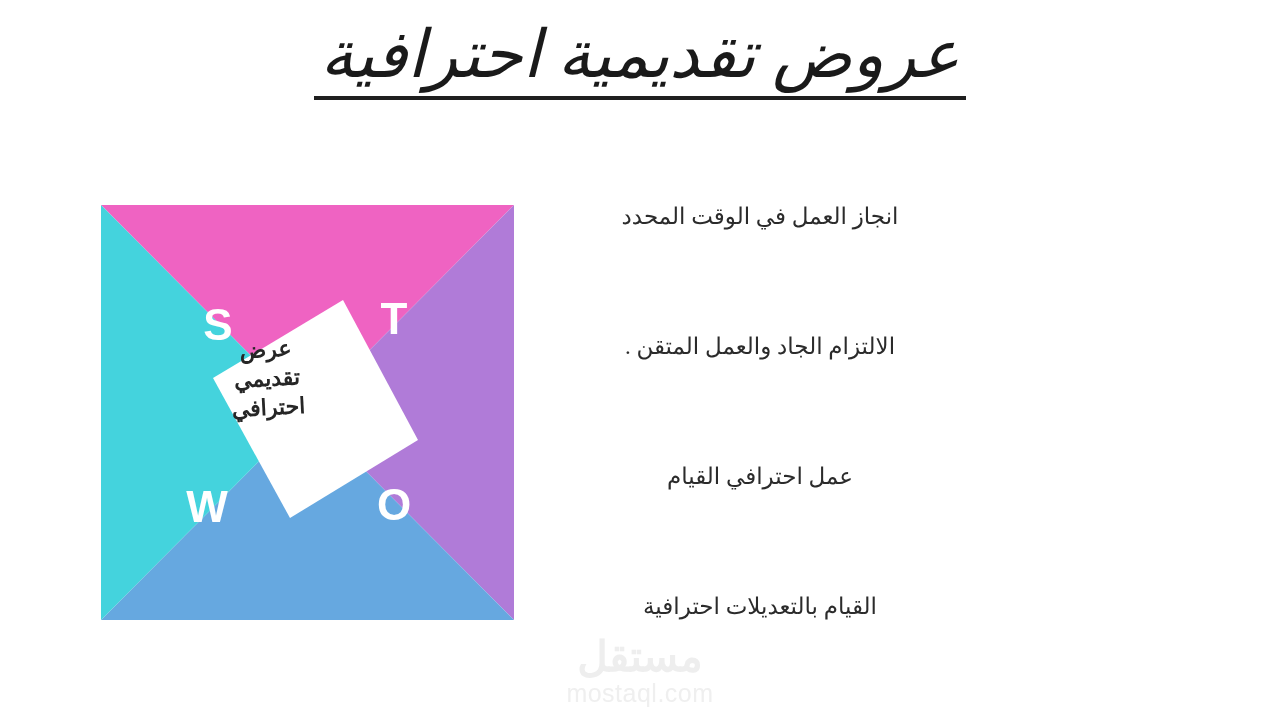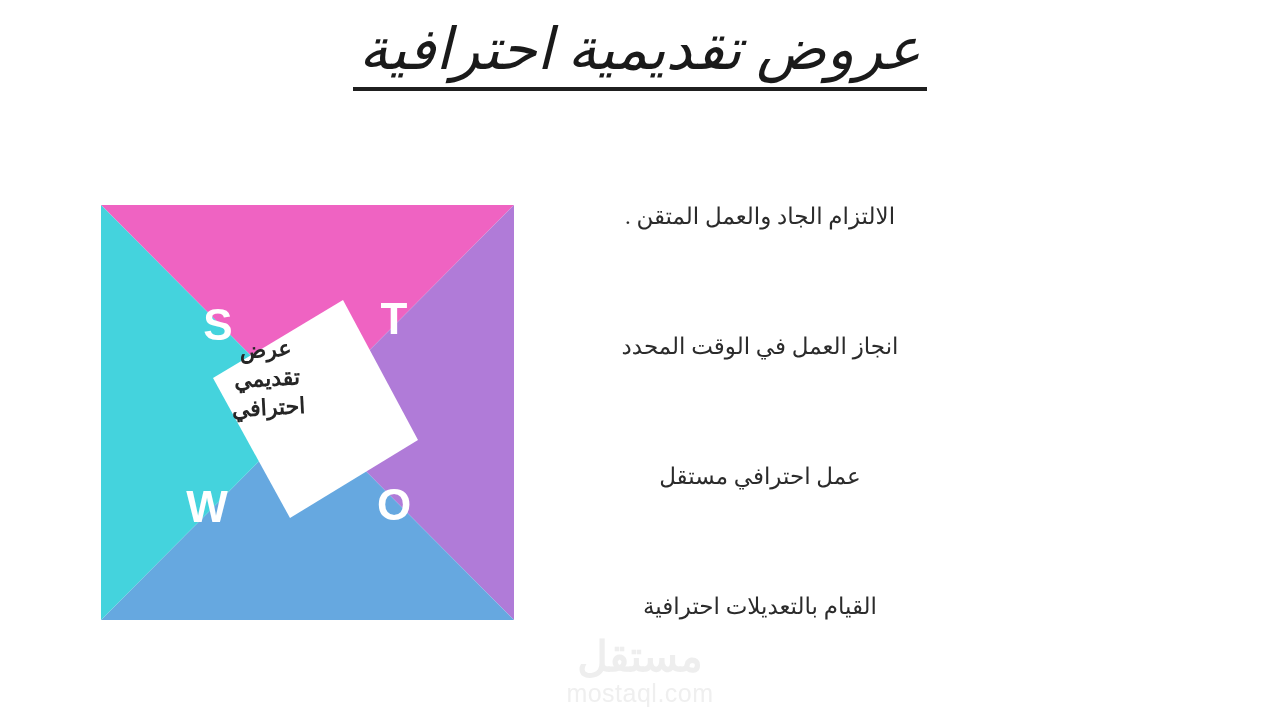--- a/index.html
+++ b/index.html
@@ -30,21 +30,21 @@
     left: 0;
     width: 1280px;
     text-align: center;
   }
 
   .slide-title {
     display: inline-block;
     font-family: "Liberation Serif", serif;
     font-style: italic;
     font-weight: 400;
-    font-size: 58px;
+    font-size: 66px;
     line-height: 1.12;
     color: #1a1a1a;
     direction: rtl;
     unicode-bidi: isolate;
     padding: 0 6px 4px 6px;
     border-bottom: 4px solid #1f1f1f;
     letter-spacing: 0.5px;
   }
 
   
@@ -174,23 +174,23 @@
     <div class="swot-letter letter-o">O</div>
   </div>
 
   <div class="center-label">
     <span>عرض</span>
     <span>تقديمي</span>
     <span>احترافي</span>
   </div>
 
   <div class="points">
+    <div class="point">انجاز العمل في الوقت المحدد</div>
     <div class="point">الالتزام الجاد والعمل المتقن .</div>
-    <div class="point">انجاز العمل في الوقت المحدد</div>
-    <div class="point">عمل احترافي مستقل</div>
+    <div class="point">عمل احترافي القيام</div>
     <div class="point">القيام بالتعديلات احترافية</div>
   </div>
 
   <div class="watermark">
     <div class="wm-ar">مستقل</div>
     <div class="wm-en">mostaql.com</div>
   </div>
 
 </div>
 

